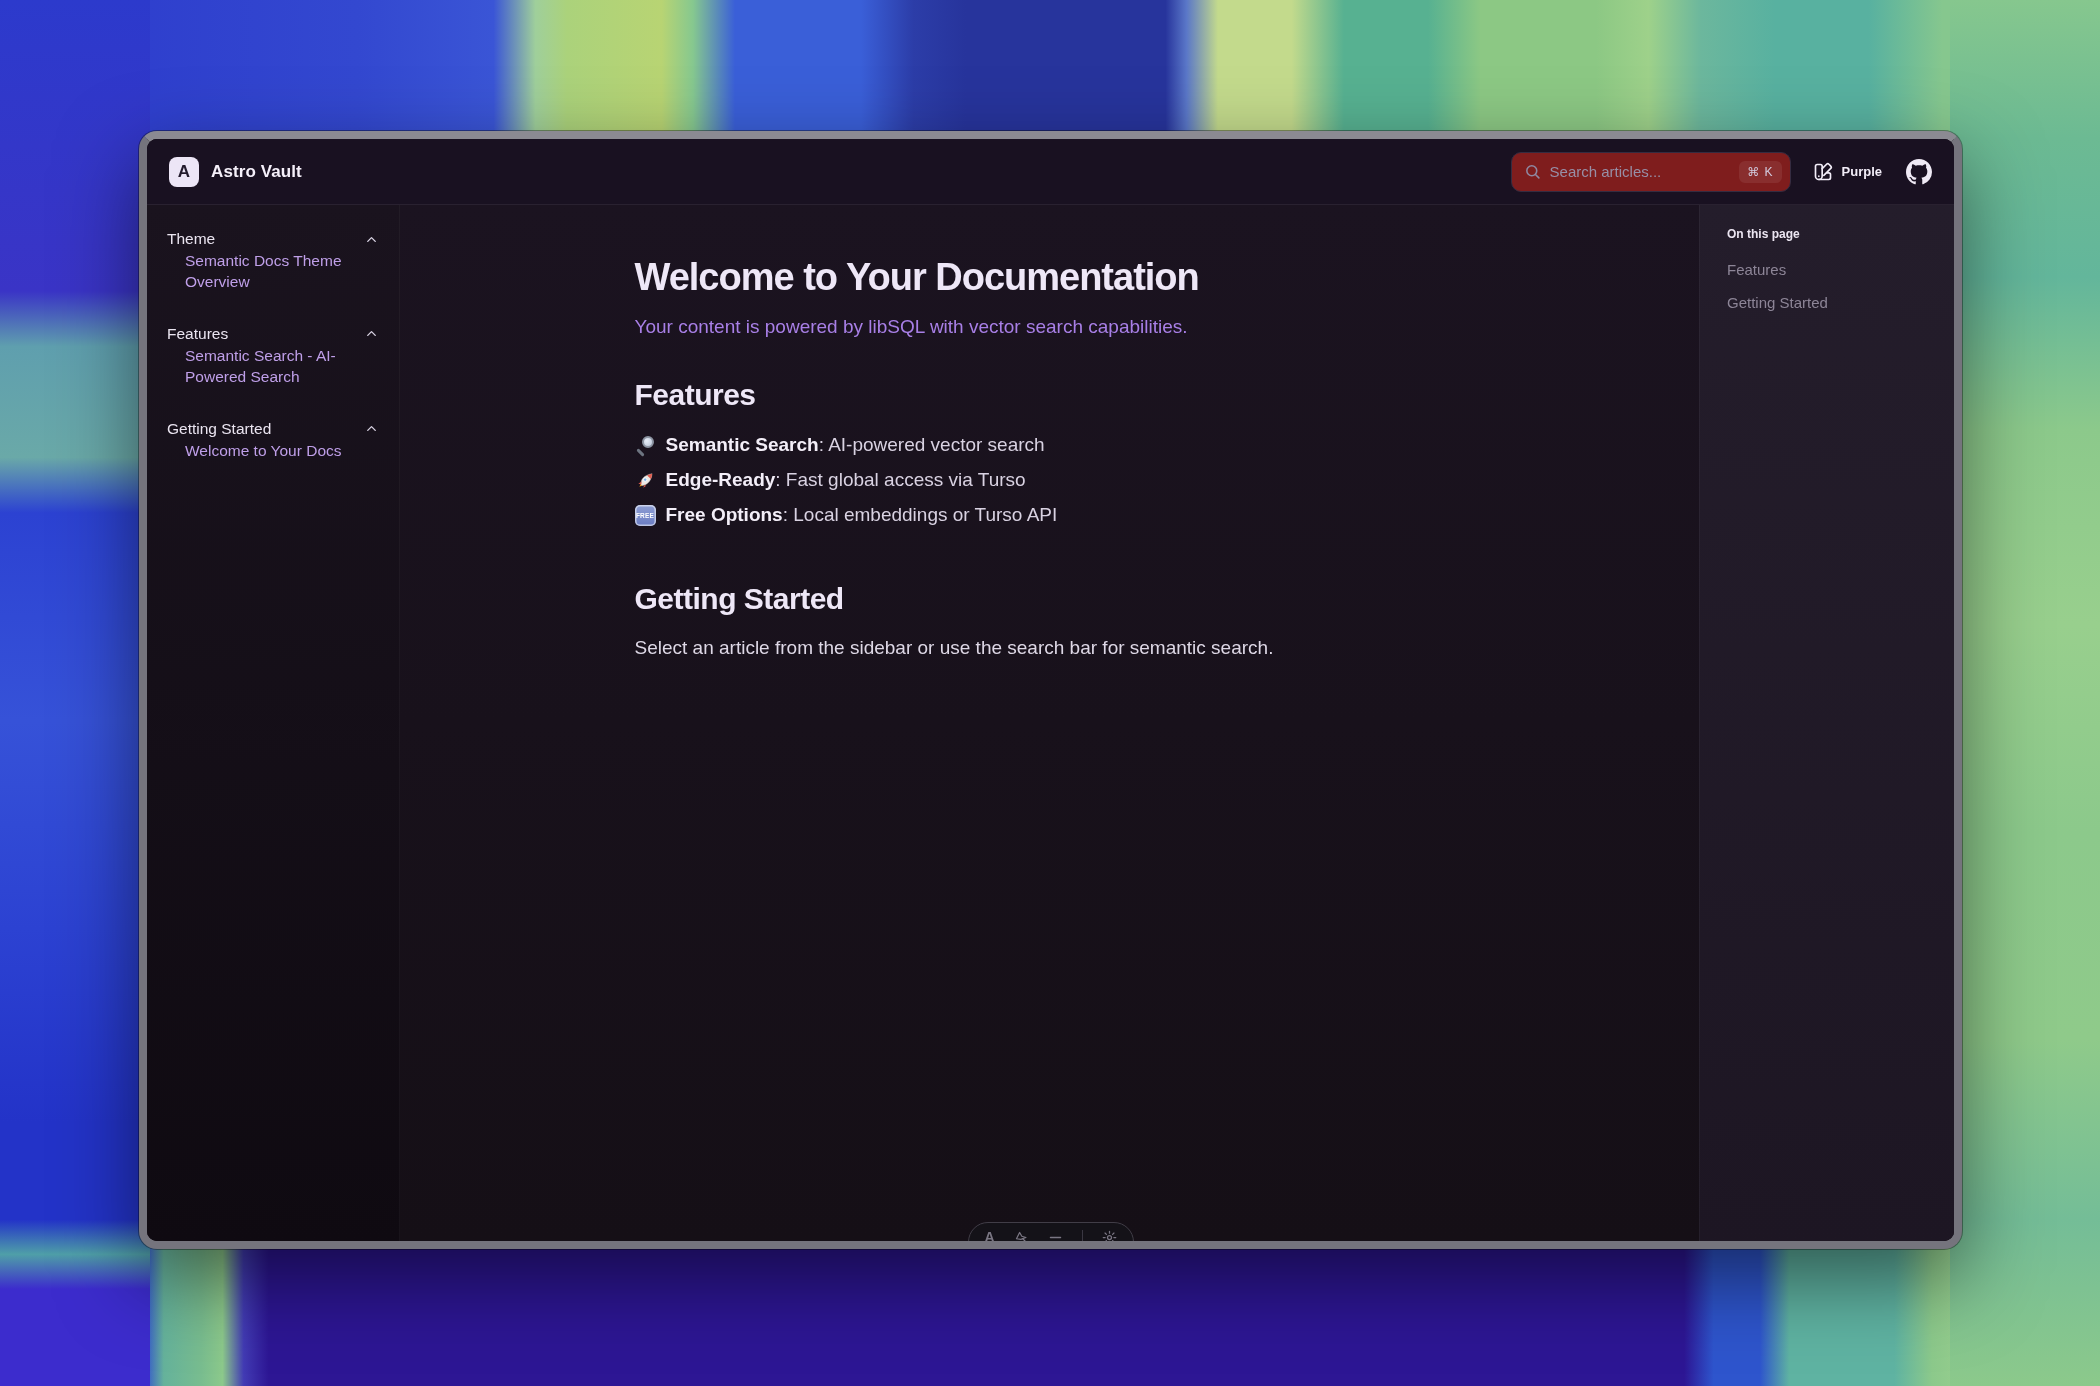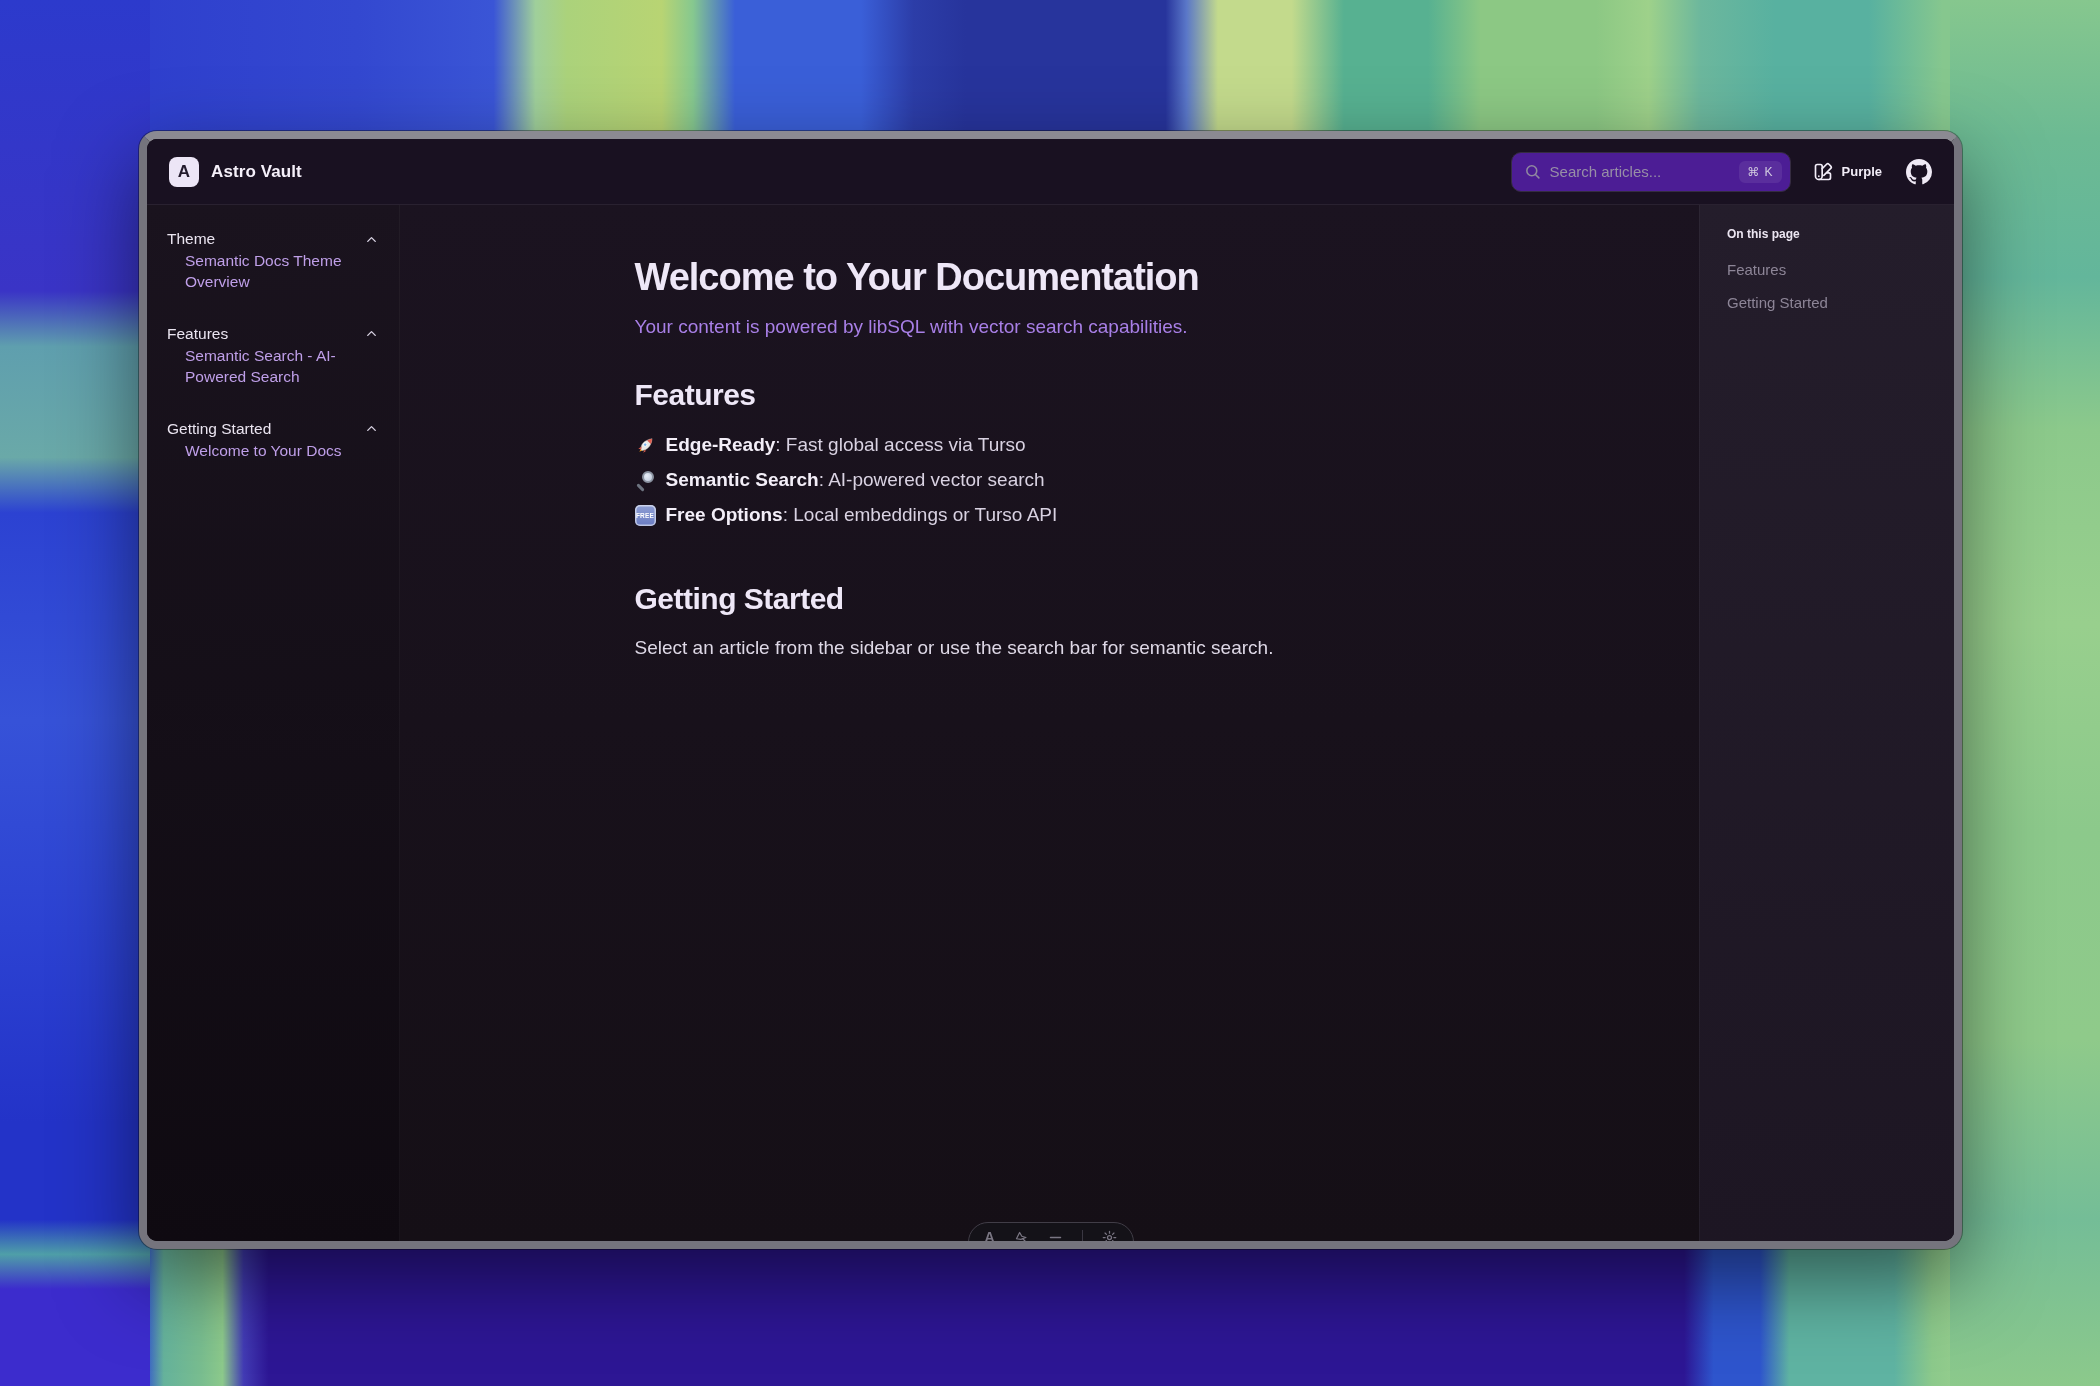--- a/index.html
+++ b/index.html
@@ -37,21 +37,21 @@
     background:#171019; box-shadow:0 0 0 1px rgba(0,0,0,.35), 0 30px 80px rgba(0,0,0,.5); }
   .win-inner { position:relative; width:100%; height:100%; border-radius:10px; overflow:hidden;
     display:flex; flex-direction:column; background:#171019; }
 
   
   .hd { height:66px; flex:0 0 66px; display:flex; align-items:center; padding:0 22px;
     background:#191121; border-bottom:1px solid rgba(255,255,255,.07); }
   .logo-box { width:30px; height:30px; border-radius:8px; background:#ece5f6; color:#221a2c;
     font-weight:800; font-size:17px; display:flex; align-items:center; justify-content:center; }
   .brand-title { margin-left:12px; font-size:17px; font-weight:700; color:#f5f0fa; letter-spacing:.1px; }
-  .search { margin-left:auto; width:280px; height:40px; border-radius:10px; background:#4c1d95;
+  .search { margin-left:auto; width:280px; height:40px; border-radius:10px; background:#7f1d1d;
     border:1px solid #352c41; display:flex; align-items:center; padding:0 8px 0 12px; gap:9px; cursor:text; }
   .search-ph { font-size:15px; color:#978fa6; }
   .kbd { margin-left:auto; background:rgba(255,255,255,.08); border-radius:6px; padding:4px 8px;
     font-size:12px; color:#d3cde0; letter-spacing:1px; white-space:nowrap; }
   .theme-btn { display:flex; align-items:center; gap:9px; margin-left:22px; cursor:pointer; }
   .theme-btn span { font-size:13px; font-weight:600; color:#f2edf8; }
   .gh { margin-left:24px; cursor:pointer; display:flex; }
 
   
   .cols { flex:1; display:flex; min-height:0; }
@@ -189,39 +189,39 @@
       <div class="main">
         <div class="article">
           <div class="h1">Welcome to Your Documentation</div>
           <div class="subtitle">Your content is powered by libSQL with vector search capabilities.</div>
 
           <div class="h2 features">Features</div>
           <div class="feat-list">
 
 
             <div class="feat">
+              <span class="em em-mag">
+                <span class="glass"></span>
+                  <span class="handle"></span>
+              </span>
+              <span><b>Semantic Search</b><span>: AI-powered vector search</span></span>
+            </div>
+
+            <div class="feat">
               <span class="em">
                 <svg width="21" height="21" viewBox="0 0 24 24">
                   <path d="M5 19 l2.2-4.2 2.2 2.2 Z" fill="#f59e0b"></path>
                   <path d="M7 17 C6 11 10 6 19.5 4.2 C18.6 13.5 13 17.2 8.3 17.6 Z" fill="#ece9e4" stroke="#c7c2ba" stroke-width=".5"></path>
                   <path d="M19.5 4.2 C19.3 6.8 18.8 8.7 18.1 10.3 L13.8 6.4 C15.4 5.5 17.2 4.8 19.5 4.2 Z" fill="#e05d4f"></path>
                   <path d="M7.6 13.2 L3.8 15.6 L7.2 16.4 Z" fill="#e05d4f"></path>
                   <path d="M11.2 16.6 L9.4 20.4 L12.4 18.2 Z" fill="#e05d4f"></path>
                   <circle cx="11.6" cy="11" r="2" fill="#7fb3e8" stroke="#fff" stroke-width="1"></circle>
                 </svg>
               </span>
               <span><b>Edge-Ready</b><span>: Fast global access via Turso</span></span>
-            </div>
-
-            <div class="feat">
-              <span class="em em-mag">
-                <span class="glass"></span>
-                  <span class="handle"></span>
-              </span>
-              <span><b>Semantic Search</b><span>: AI-powered vector search</span></span>
             </div>
 
             <div class="feat">
               <span class="em em-free">
                 <i>FREE</i>
               </span>
               <span><b>Free Options</b><span>: Local embeddings or Turso API</span></span>
             </div>
           </div>
 

